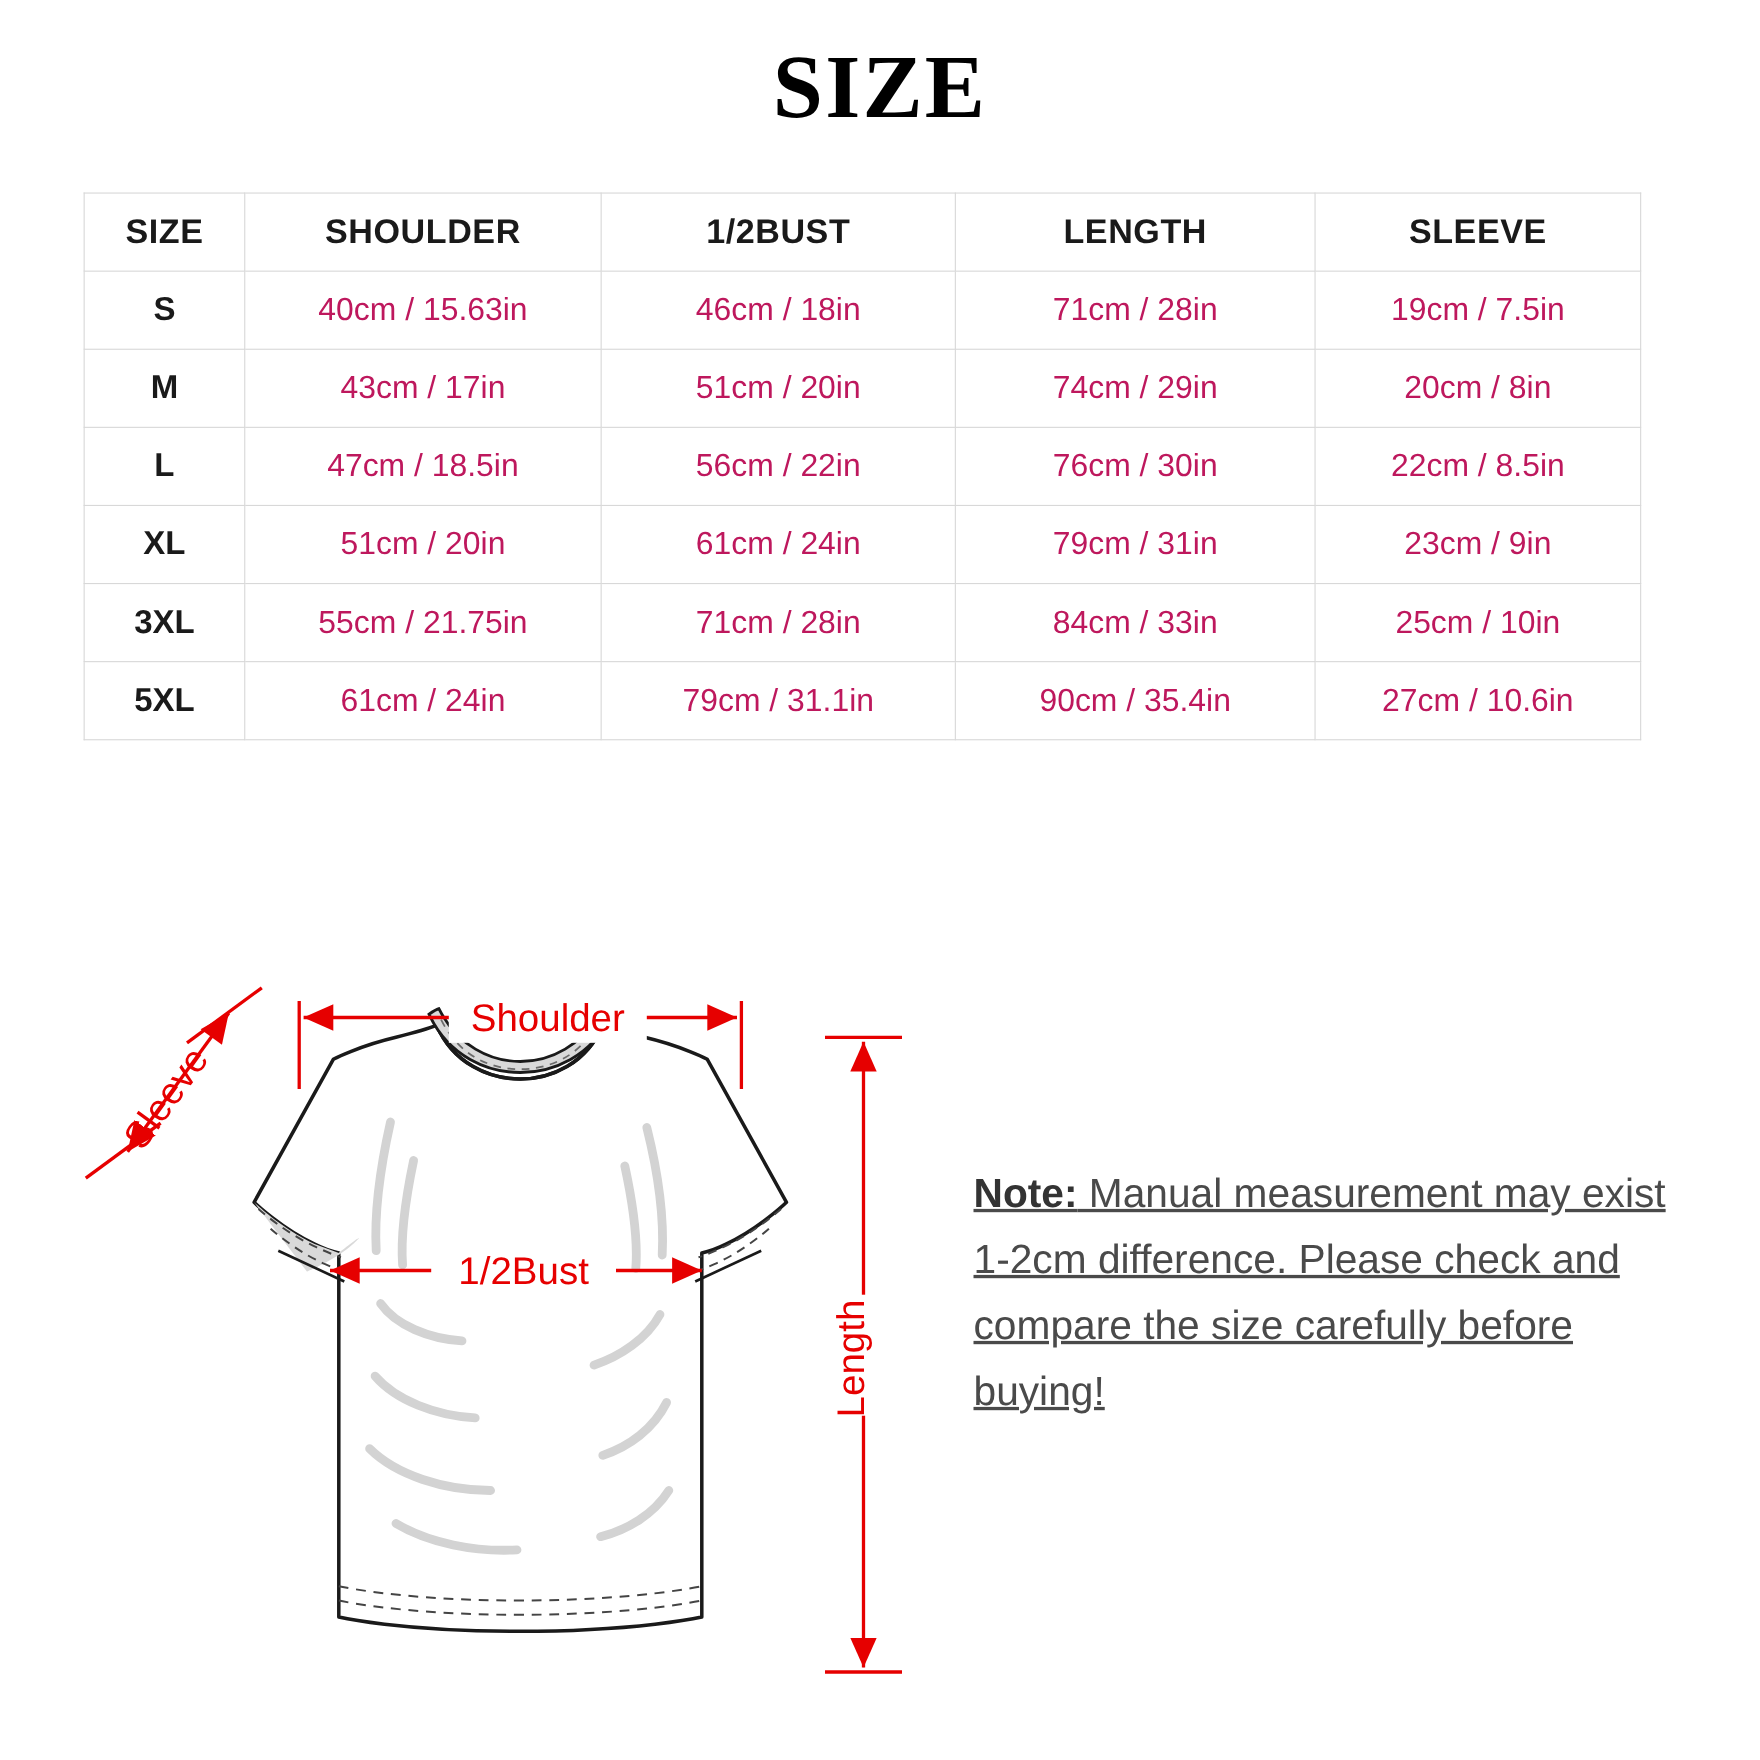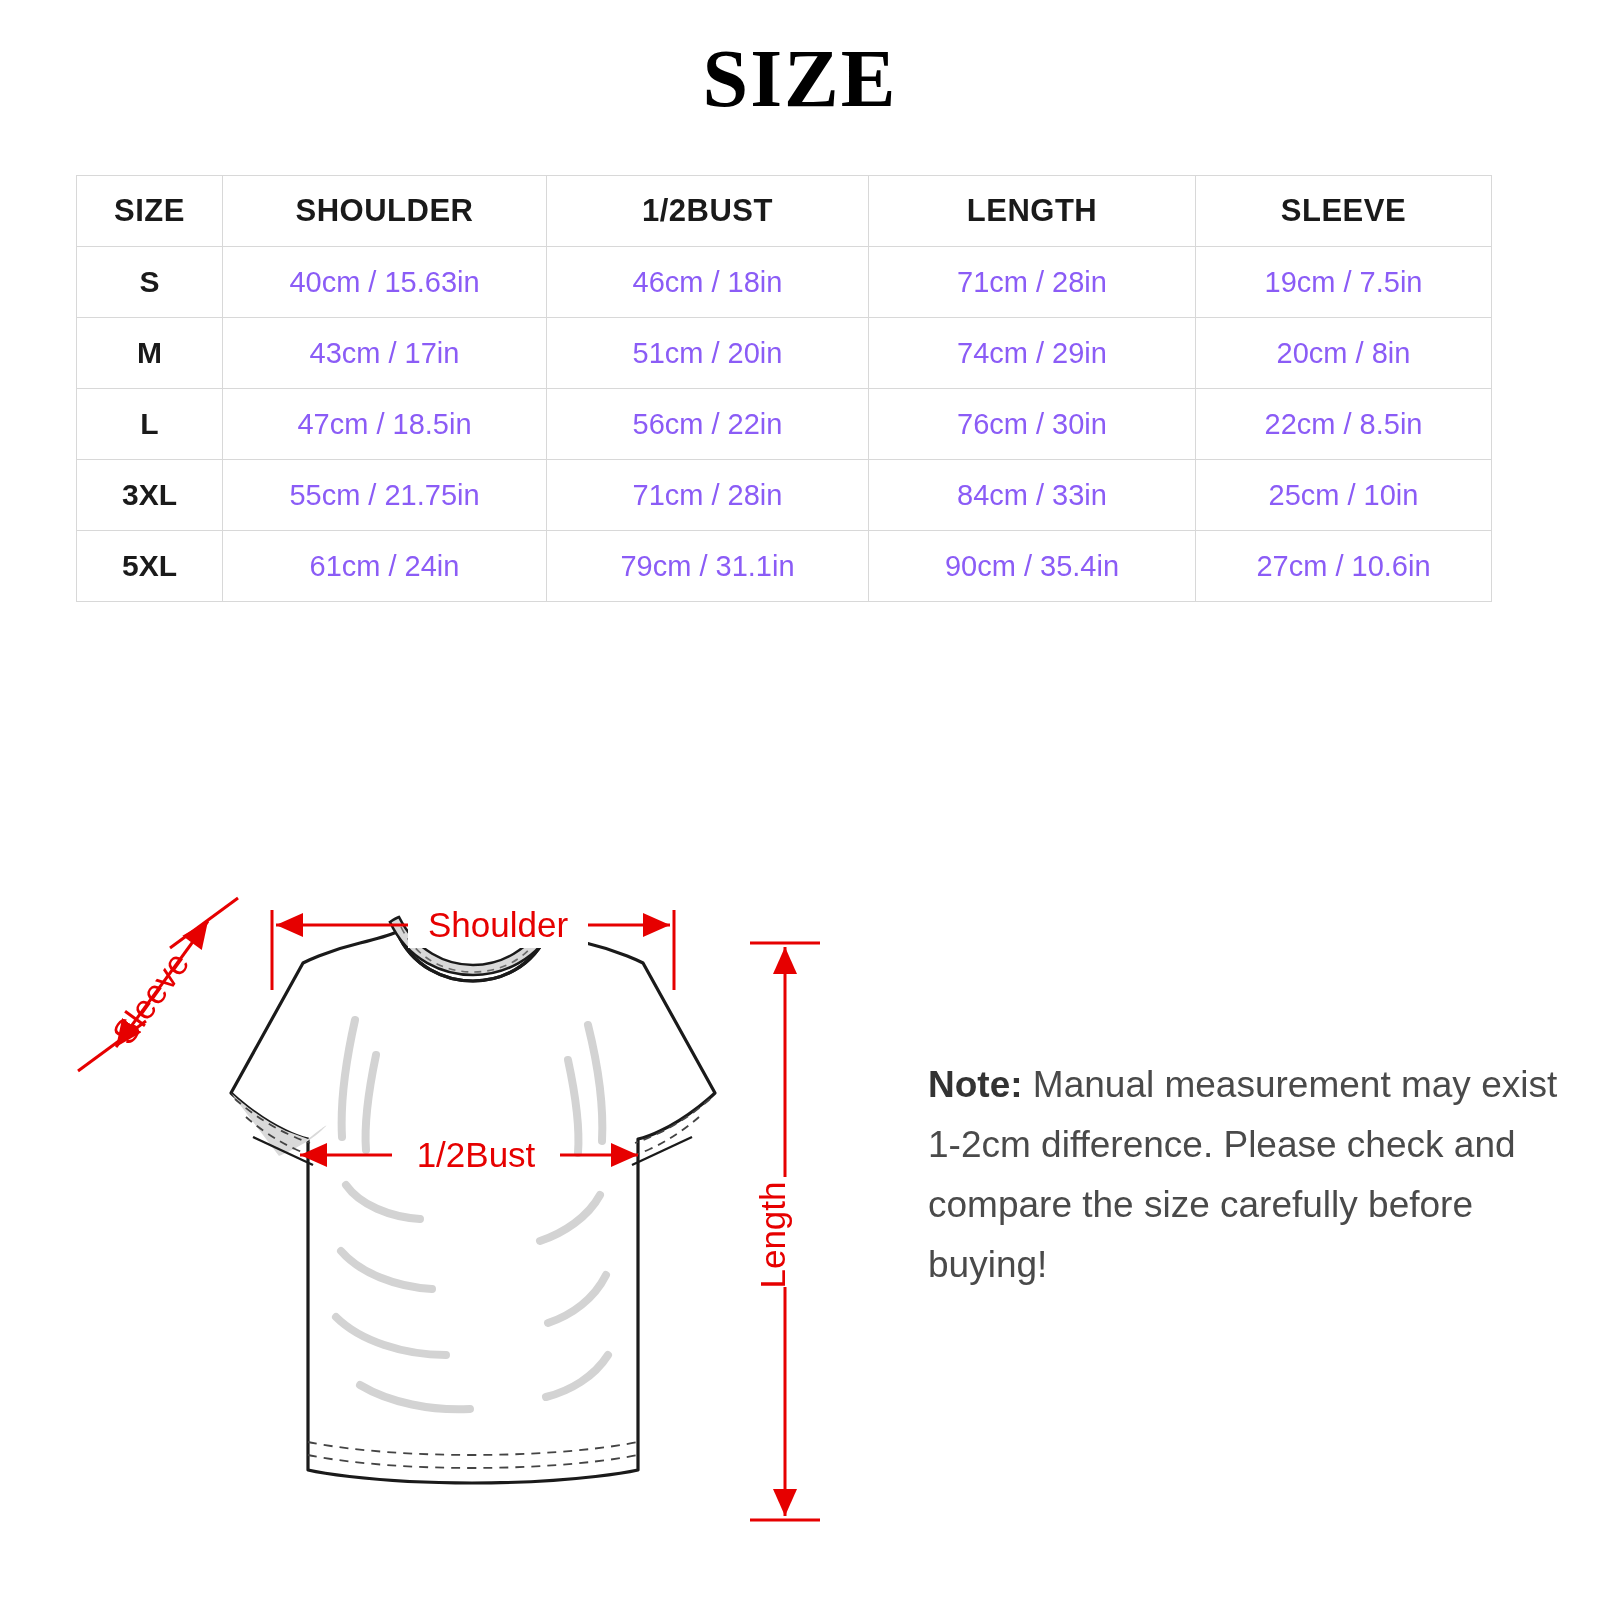--- a/index.html
+++ b/index.html
@@ -53,21 +53,21 @@
     letter-spacing: 0.5px;
   }
   table.size-table tbody td.size-cell {
     font-size: 30px;
     font-weight: 700;
     color: #1a1a1a;
   }
   table.size-table tbody td.val-cell {
     font-size: 29px;
     font-weight: 400;
-    color: #8b5cf6;
+    color: #be185d;
   }
   col.c0 { width: 146px; }
   col.c1 { width: 324px; }
   col.c2 { width: 322px; }
   col.c3 { width: 327px; }
   col.c4 { width: 296px; }
 
   
   .diagram {
     position: absolute;
@@ -76,26 +76,27 @@
     width: 800px;
     height: 700px;
   }
   .diagram svg {
     display: block;
   }
 
   
   .note {
     position: absolute;
-    left: 928px;
+    left: 885px;
     top: 1055px;
     width: 660px;
     font-size: 37px;
     line-height: 1.62;
     color: #4a4a4a;
+    text-decoration: underline;
   }
   .note b {
     color: #333333;
     font-weight: 700;
   }
 </style>
 </head>
 <body>
 
 <h1 class="title">SIZE</h1>
@@ -132,20 +133,27 @@
         <td class="val-cell">51cm / 20in</td>
         <td class="val-cell">74cm / 29in</td>
         <td class="val-cell">20cm / 8in</td>
       </tr>
       <tr>
         <td class="size-cell">L</td>
         <td class="val-cell">47cm / 18.5in</td>
         <td class="val-cell">56cm / 22in</td>
         <td class="val-cell">76cm / 30in</td>
         <td class="val-cell">22cm / 8.5in</td>
+      </tr>
+      <tr>
+        <td class="size-cell">XL</td>
+        <td class="val-cell">51cm / 20in</td>
+        <td class="val-cell">61cm / 24in</td>
+        <td class="val-cell">79cm / 31in</td>
+        <td class="val-cell">23cm / 9in</td>
       </tr>
       <tr>
         <td class="size-cell">3XL</td>
         <td class="val-cell">55cm / 21.75in</td>
         <td class="val-cell">71cm / 28in</td>
         <td class="val-cell">84cm / 33in</td>
         <td class="val-cell">25cm / 10in</td>
       </tr>
       <tr>
         <td class="size-cell">5XL</td>

